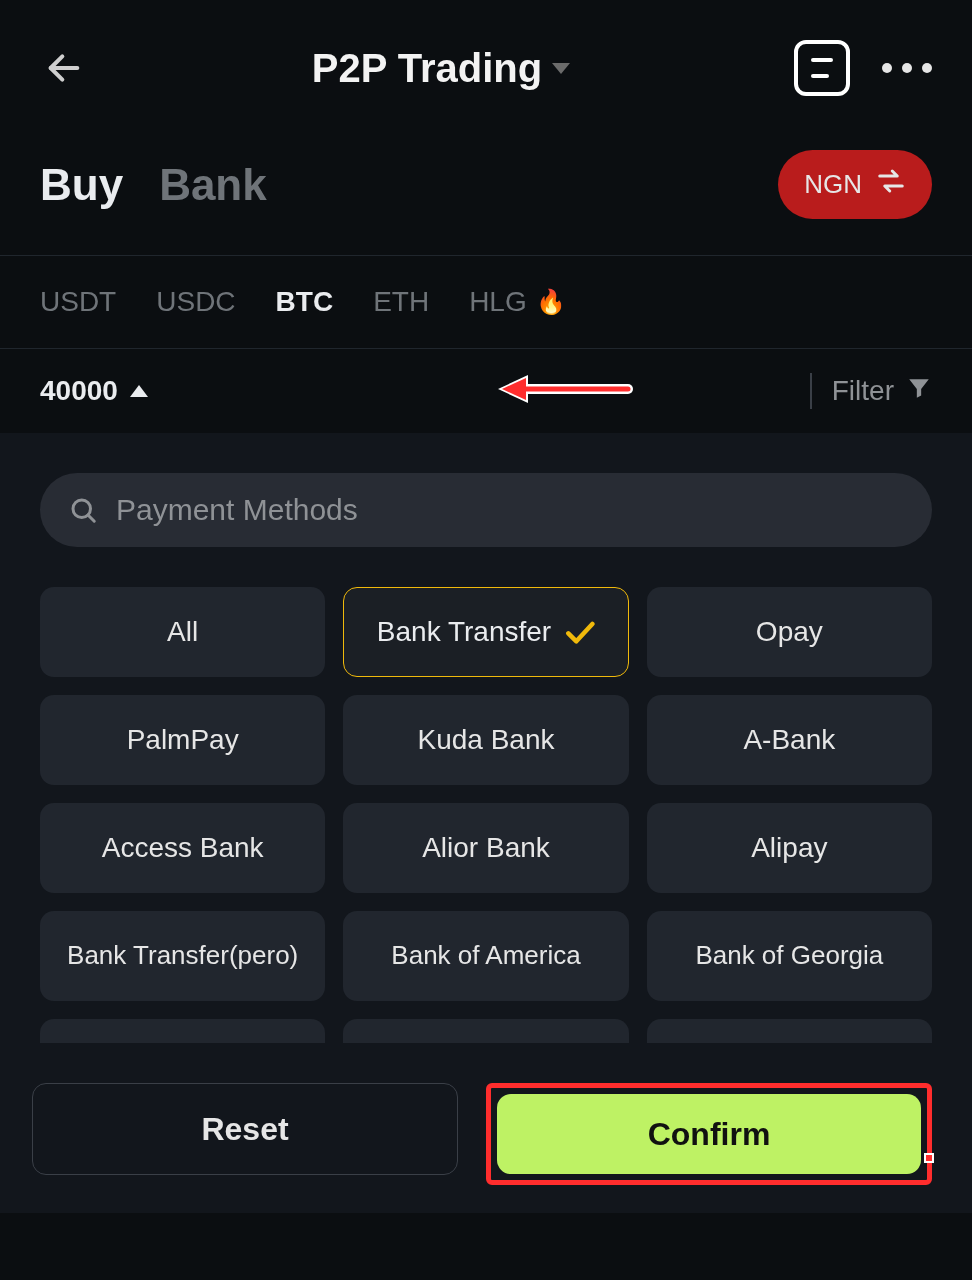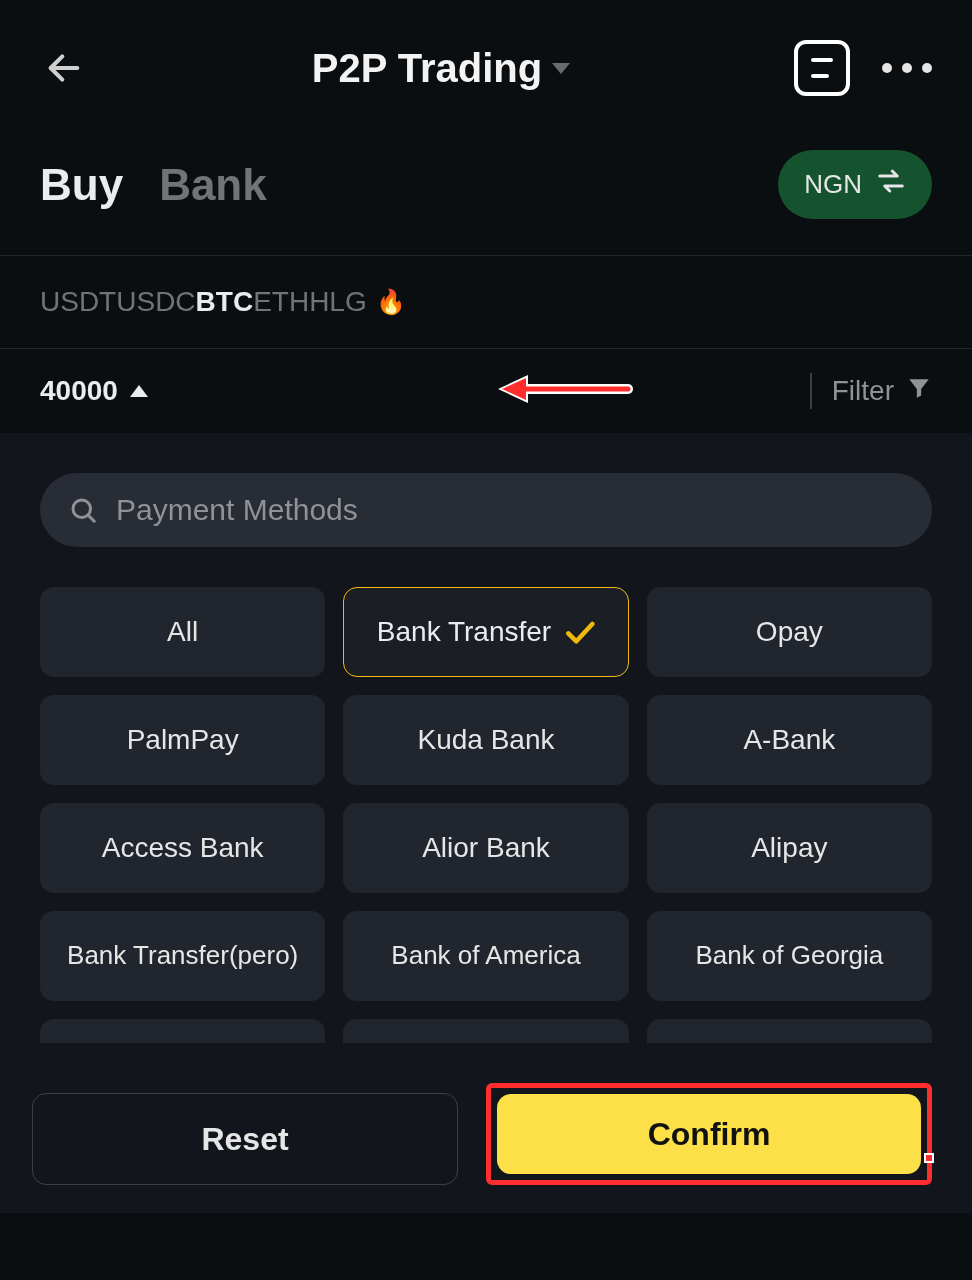--- a/index.html
+++ b/index.html
@@ -33,30 +33,30 @@
   .more-dots { display:flex; gap:10px; cursor:pointer; }
   .more-dots span { width:10px; height:10px; border-radius:50%; background:#e6e6e6; }
 
   
   .row-tabs { display:flex; align-items:center; justify-content:space-between; padding: 22px 40px 36px 40px; }
   .tabs-left { display:flex; align-items:baseline; gap:36px; }
   .tab-main { font-size:44px; font-weight:700; cursor:pointer; }
   .tab-inactive { color:#6f7479; }
   .tab-active { color:#eaecef; }
   .currency-pill {
-    background:#14532d; border-radius:999px; padding:16px 26px;
+    background:#b91c1c; border-radius:999px; padding:16px 26px;
     display:flex; align-items:center; gap:14px; cursor:pointer;
   }
   .currency-pill span { font-size:26px; color:#e6e6e6; font-weight:500; }
   .swap-icon svg { stroke:#e6e6e6; }
 
   .divider-thin { height:1px; background:#20262d; width:100%; }
 
   
-  .coin-tabs { display:flex; align-items:center; padding: 30px 40px 30px 40px; }
+  .coin-tabs { display:flex; gap:40px; align-items:center; padding: 30px 40px 30px 40px; }
   .coin { font-size:28px; color:#6f7479; font-weight:500; cursor:pointer; display:flex; align-items:center; gap:10px; }
   .coin.active { color:#eaecef; font-weight:700; }
   .fire { font-size:24px; }
 
   
   .filter-bar { display:flex; align-items:center; justify-content:space-between; padding: 24px 40px 24px 40px; position:relative; }
   .filter-left { display:flex; align-items:center; gap:36px; }
   .chip { display:flex; align-items:center; gap:12px; cursor:pointer; }
   .chip-text { font-size:28px; color:#eaecef; font-weight:600; }
   .chip-caret { width:0; height:0; border-left:9px solid transparent; border-right:9px solid transparent; border-bottom:12px solid #eaecef; }
@@ -87,33 +87,33 @@
     border:1px solid transparent;
   }
   .cell.selected { border:1px solid #f0b90b; color:#eaecef; background:#1b1f25; }
   .check { margin-left:12px; display:inline-flex; }
   .check svg { stroke:#f0b90b; }
   .cell .small { font-size:26px; }
 
   .cutoff-row .cell { height:24px; border-radius:14px 14px 0 0; }
 
   
-  .bottom-bar { position:absolute; bottom:28px; left:32px; right:40px; display:flex; gap:28px; align-items:flex-end; }
+  .bottom-bar { position:absolute; bottom:28px; left:32px; right:40px; display:flex; gap:28px; align-items:flex-start; }
   .btn-reset {
     flex:1; height:92px; border-radius:14px; border:1px solid #3a3f47;
     background:transparent; color:#e6e6e6; font-size:32px; font-weight:600;
     cursor:pointer; display:flex; align-items:center; justify-content:center;
   }
   .confirm-wrap {
     flex:1; border:5px solid #ff2d2d; border-radius:6px; padding:6px;
     display:flex;
   }
   .btn-confirm {
     flex:1; height:80px; border-radius:14px; border:none;
-    background:#fde047; color:#111; font-size:32px; font-weight:700;
+    background:#bef264; color:#111; font-size:32px; font-weight:700;
     cursor:pointer; display:flex; align-items:center; justify-content:center;
   }
 
   .tiny-red-dot { position:absolute; right:38px; bottom:50px; width:10px; height:10px; background:#ff2d2d; border:2px solid #fff; }
 </style>
 </head>
 <body>
 
 <div class="app">
 

